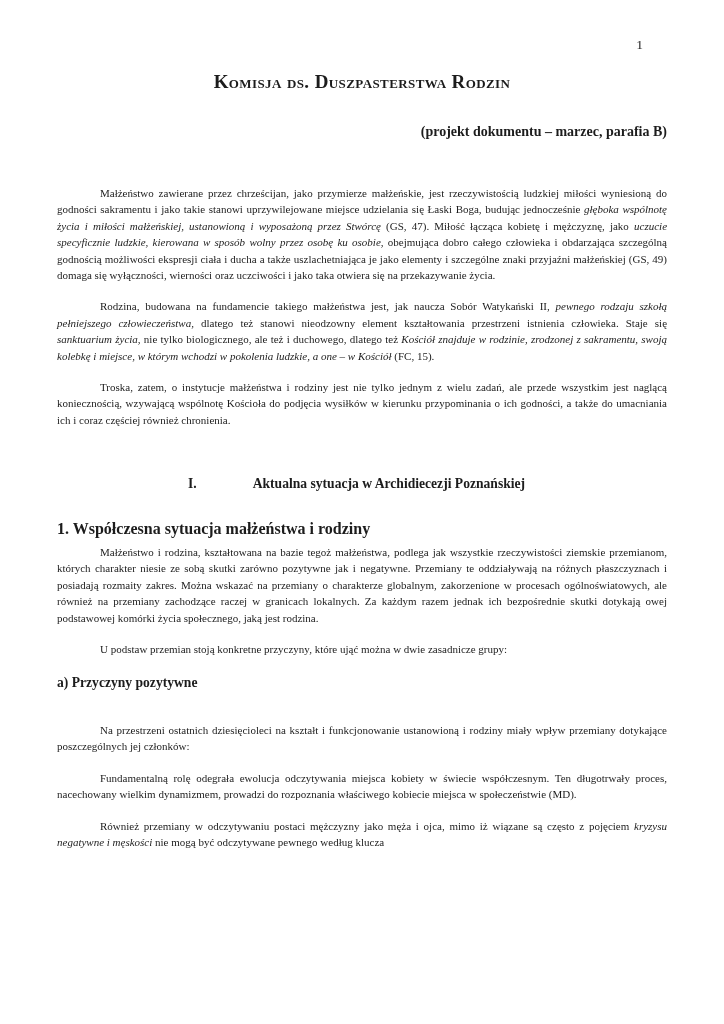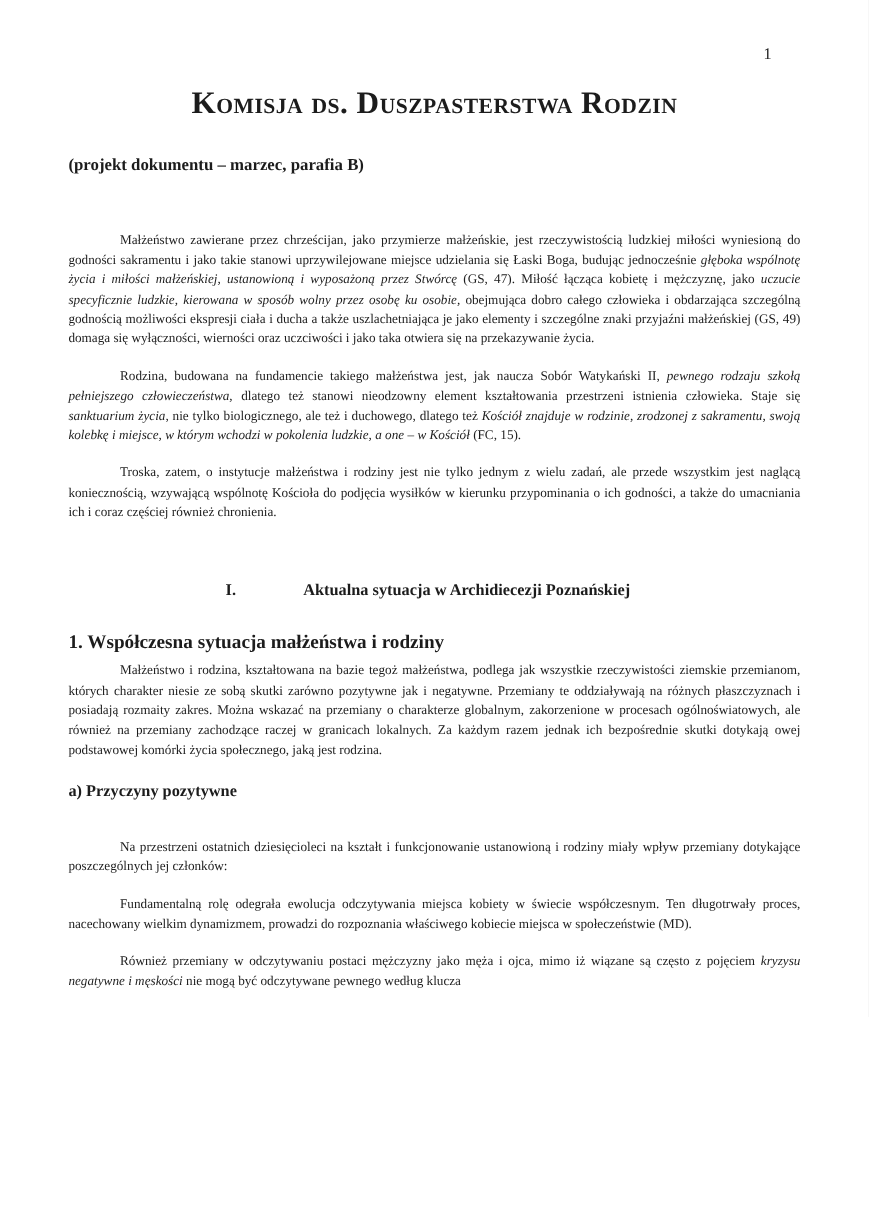--- a/index.html
+++ b/index.html
@@ -26,29 +26,29 @@
   }
   .content {
     position: absolute;
     left: 57px;
     right: 57px;
     top: 0;
   }
   .doc-title {
     margin: 72px 0 0 0;
     text-align: center;
-    font-size: 26px;
+    font-size: 19px;
     font-weight: bold;
     font-variant: small-caps;
     letter-spacing: 0.4px;
     line-height: 1.05;
   }
   .doc-subtitle {
     margin-top: 32px;
-    text-align: left;
+    text-align: right;
     font-size: 14px;
     font-weight: bold;
     line-height: 16px;
   }
   .body-text {
     margin-top: 45px;
   }
   p.para {
     margin: 0 0 15px 0;
     font-size: 11px;
@@ -108,20 +108,21 @@
 
       <div class="sec-heading">
         <span class="sec-num">I.</span>
         <span class="sec-text">Aktualna sytuacja w Archidiecezji Poznańskiej</span>
       </div>
 
       <h3 class="sub-heading">1. Współczesna sytuacja małżeństwa i rodziny</h3>
 
       <p class="para"><span>Małżeństwo i rodzina, kształtowana na bazie tegoż małżeństwa, podlega jak wszystkie rzeczywistości ziemskie przemianom, których charakter niesie ze sobą skutki zarówno pozytywne jak i negatywne. Przemiany te oddziaływają na różnych płaszczyznach i posiadają rozmaity zakres. Można wskazać na przemiany o charakterze globalnym, zakorzenione w procesach ogólnoświatowych, ale również na przemiany zachodzące raczej w granicach lokalnych. Za każdym razem jednak ich bezpośrednie skutki dotykają owej podstawowej komórki życia społecznego, jaką jest rodzina.</span></p>
 
+      <p class="para"><span>U podstaw przemian stoją konkretne przyczyny, które ująć można w dwie zasadnicze grupy:</span></p>
 
       <h4 class="sub-heading-a">a) Przyczyny pozytywne</h4>
 
       <p class="para"><span>Na przestrzeni ostatnich dziesięcioleci na kształt i funkcjonowanie ustanowioną i rodziny miały wpływ przemiany dotykające poszczególnych jej członków:</span></p>
 
       <p class="para"><span>Fundamentalną rolę odegrała ewolucja odczytywania miejsca kobiety w świecie współczesnym. Ten długotrwały proces, nacechowany wielkim dynamizmem, prowadzi do rozpoznania właściwego kobiecie miejsca w społeczeństwie (MD).</span></p>
 
       <p class="para"><span>Również przemiany w odczytywaniu postaci mężczyzny jako męża i ojca, mimo iż wiązane są często z pojęciem </span><i>kryzysu negatywne i męskości</i><span> nie mogą być odczytywane pewnego według klucza</span></p>
 
     </div>

